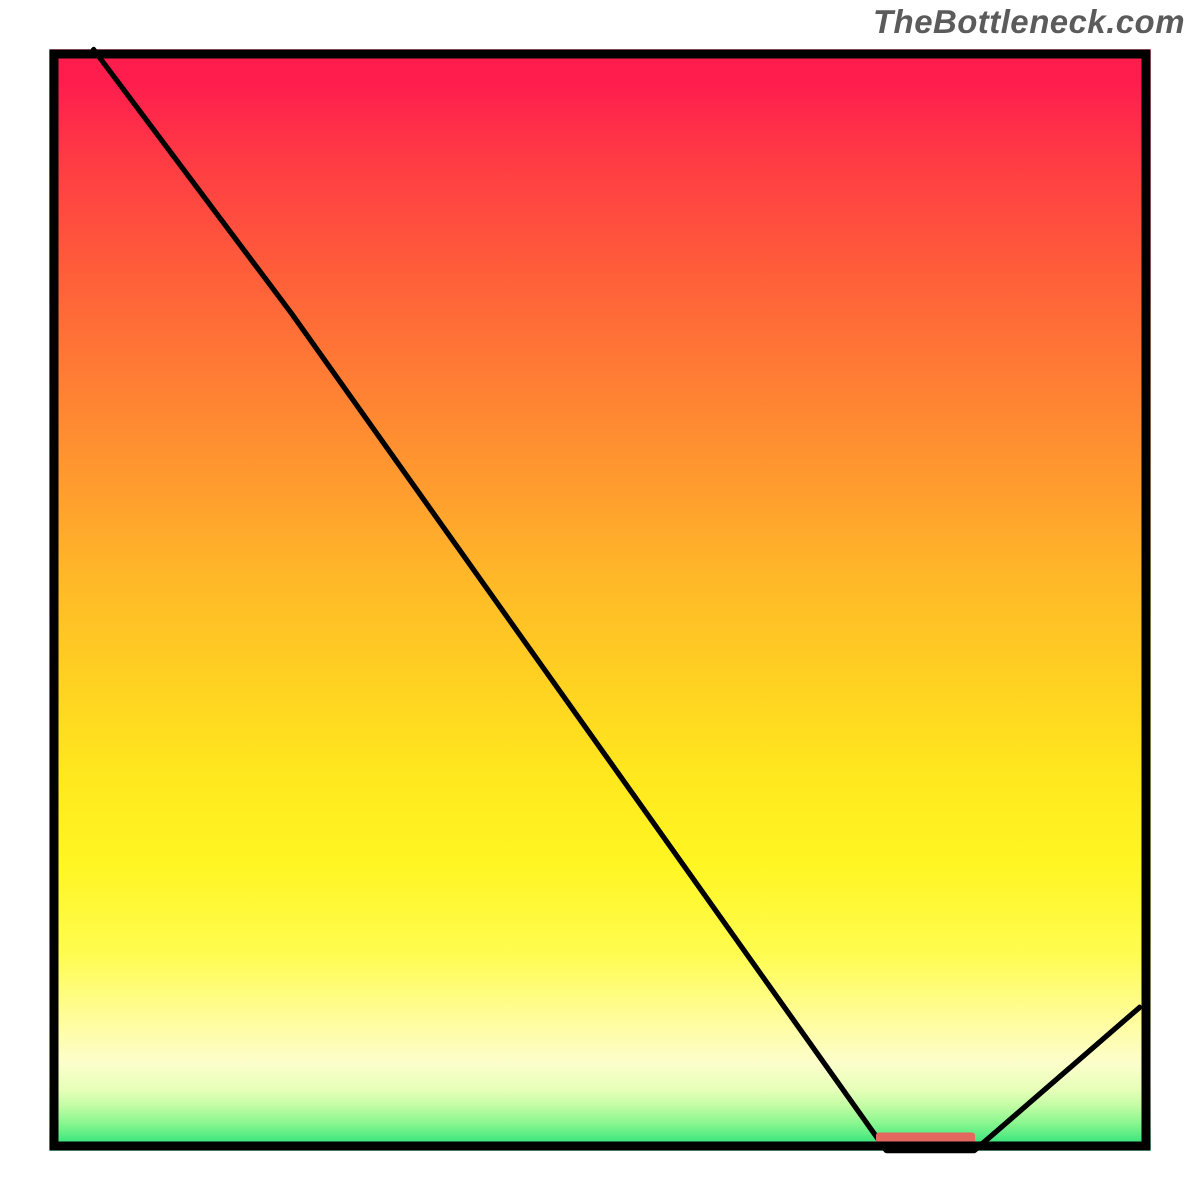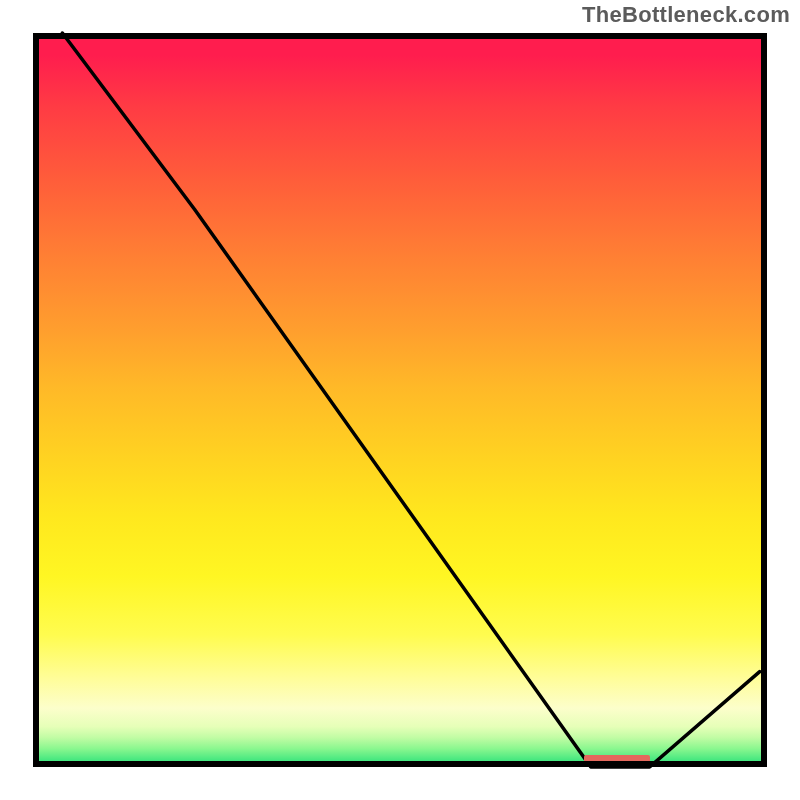--- a/index.html
+++ b/index.html
@@ -8,20 +8,21 @@
     width: 800px;
     height: 800px;
     background: #ffffff;
     font-family: Arial, Helvetica, sans-serif;
     overflow: hidden;
   }
   .stage {
     position: relative;
     width: 800px;
     height: 636px;
+    font-style: italic;
   }
   .watermark {
     position: absolute;
     top: 2px;
     right: 10px;
     font-size: 22px;
     font-weight: 600;
     color: #5b5b5b;
     letter-spacing: 0.3px;
     font-family: Arial, sans-serif;

